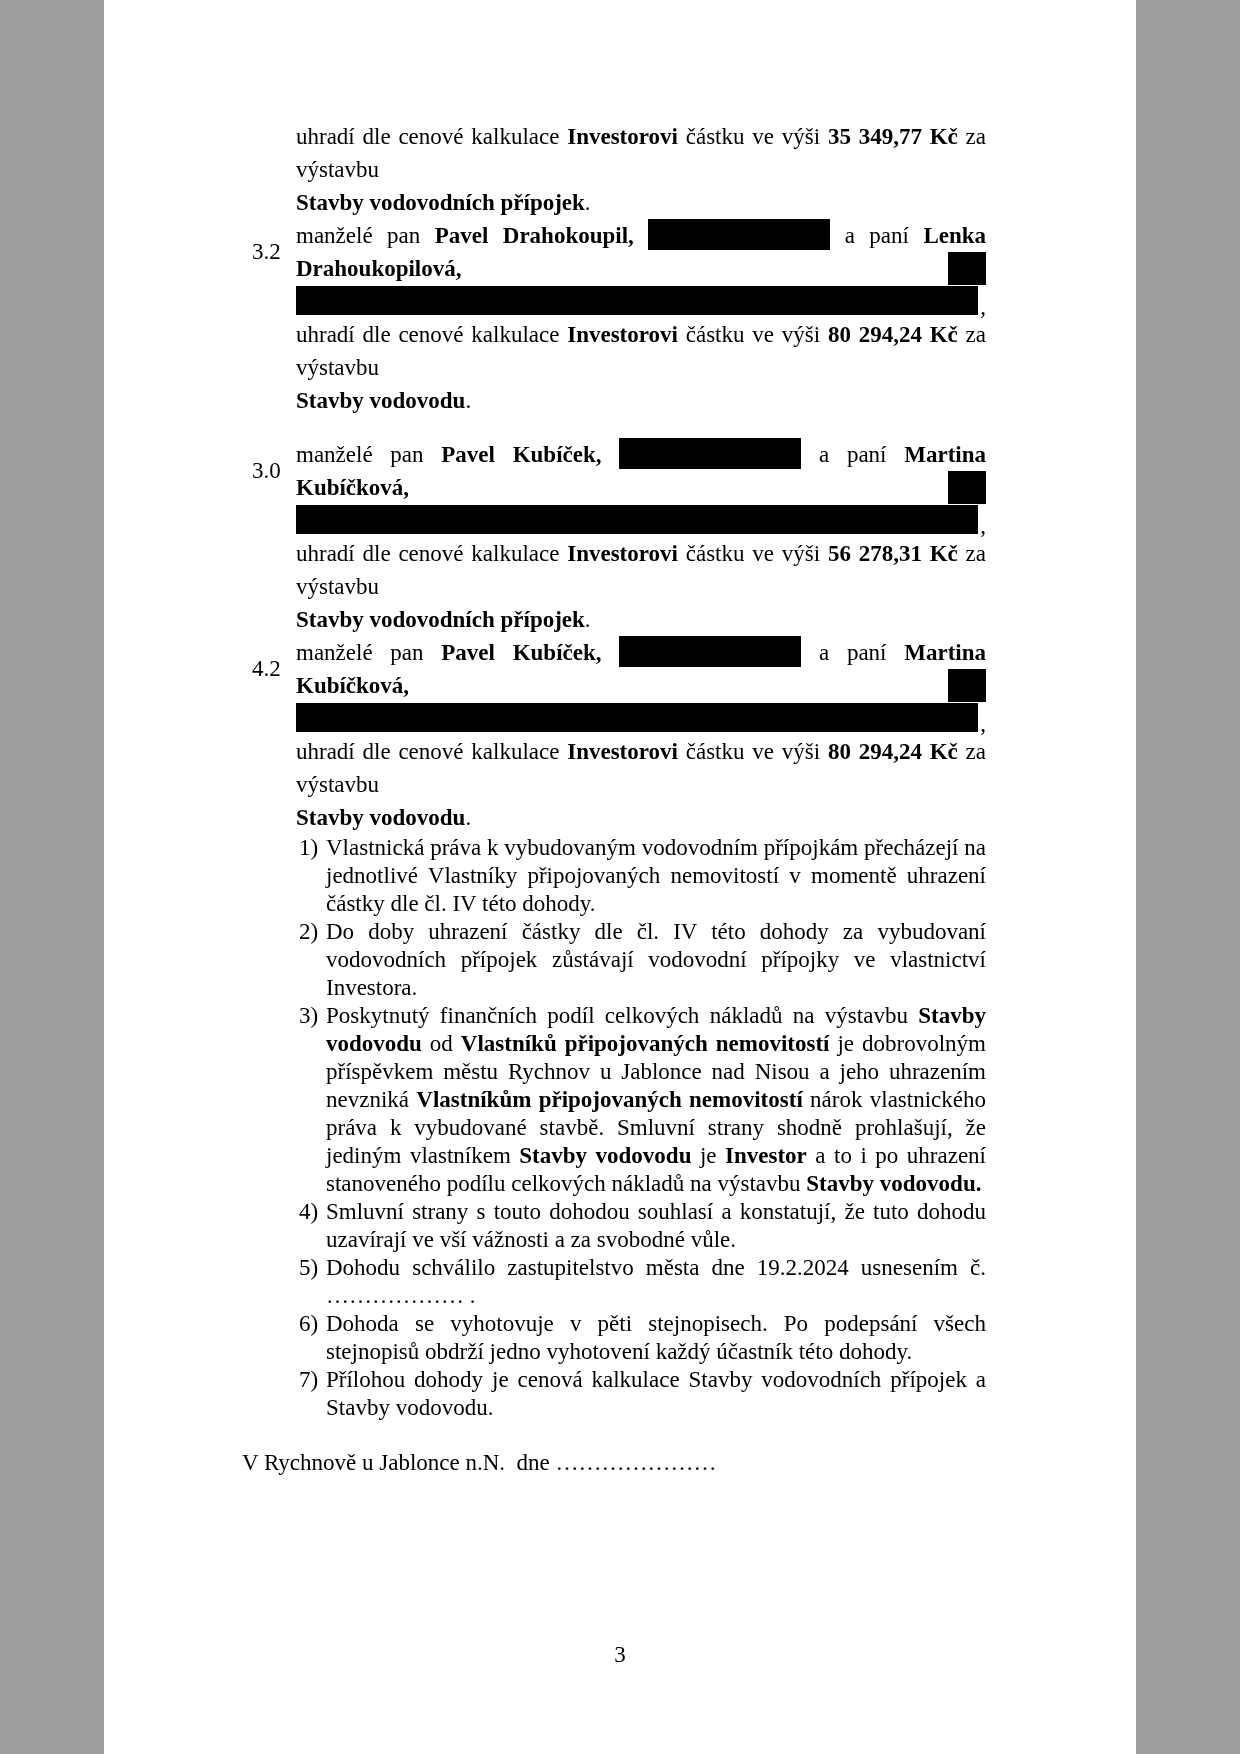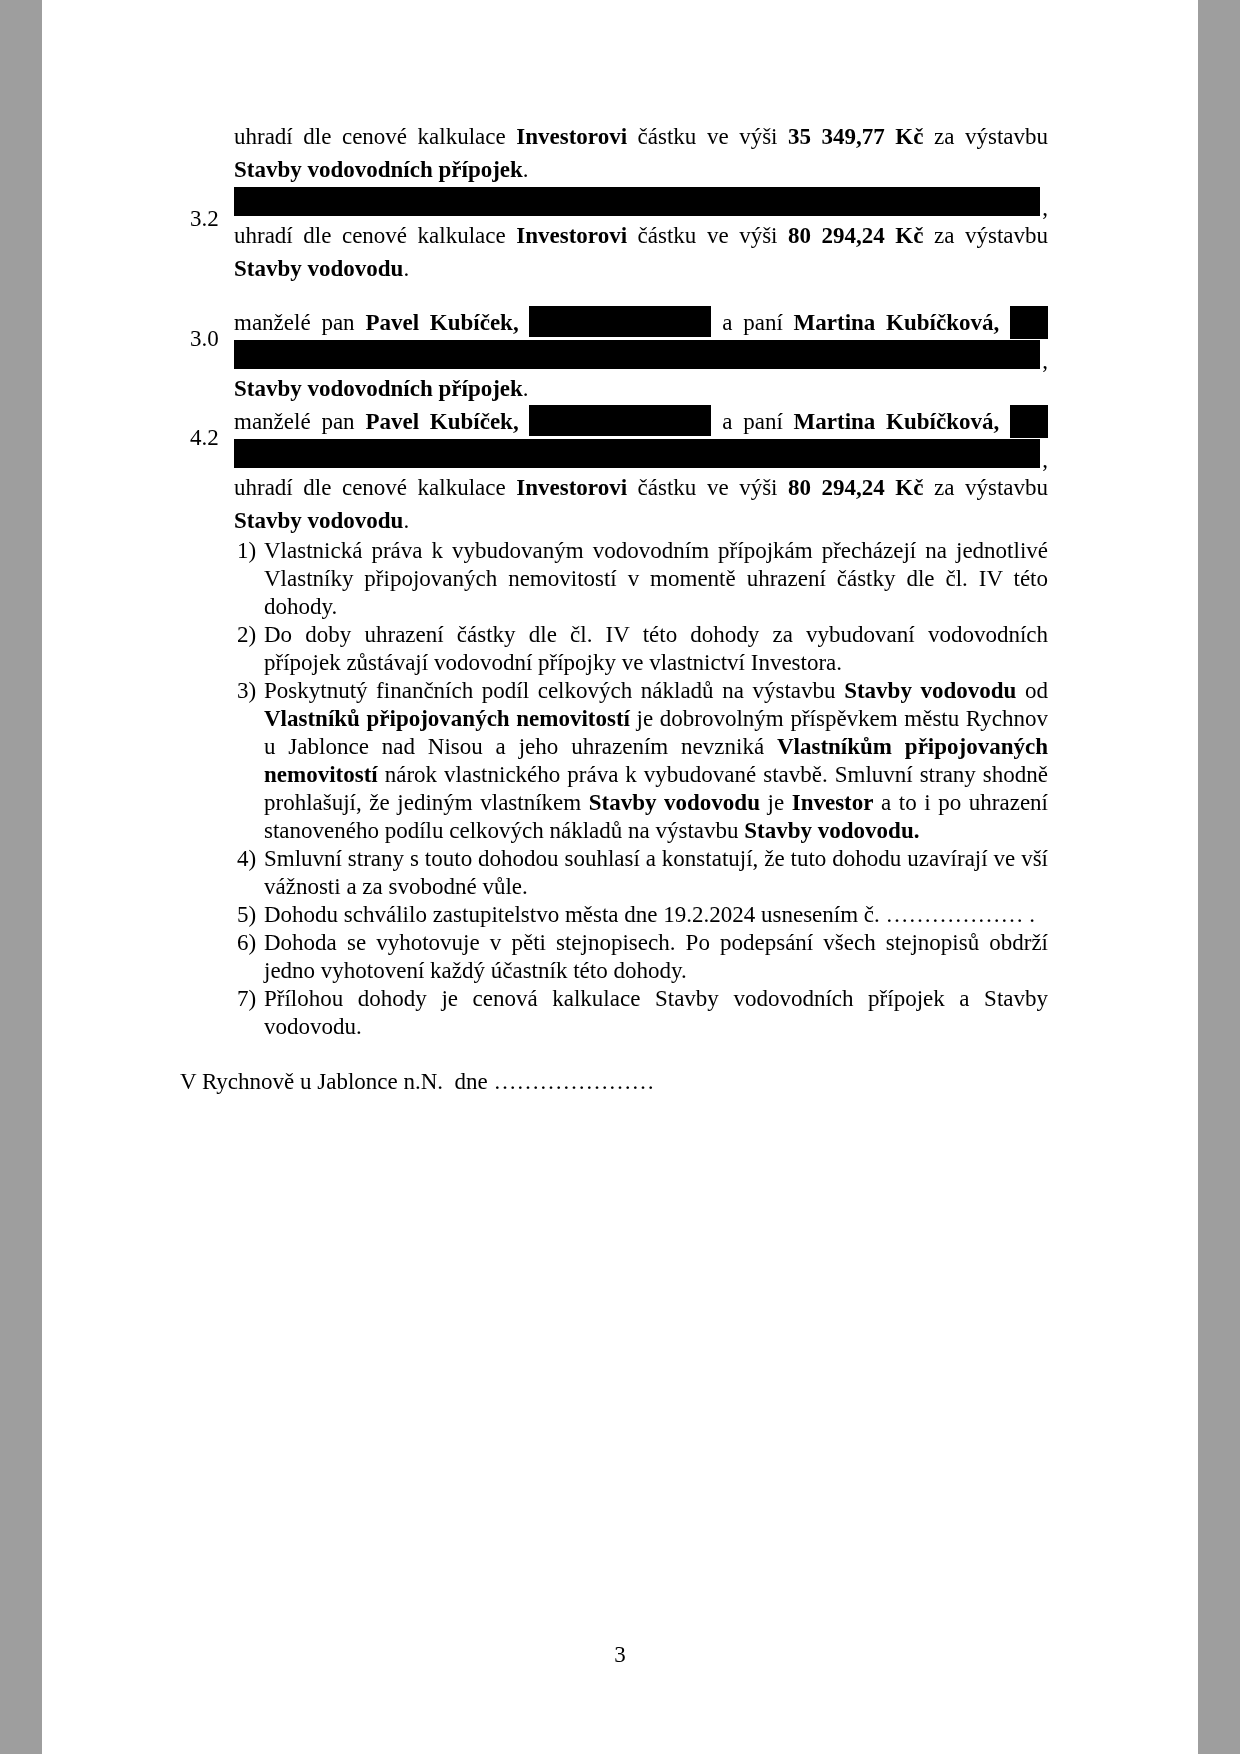--- a/index.html
+++ b/index.html
@@ -1,18 +1,18 @@
 <!DOCTYPE html>
 <html lang="cs"><head>
 <meta charset="utf-8">
 <style>
   html,body{margin:0;padding:0;background:#9e9e9e;}
   .page{
     position:relative;
-    width:1156px;height:1754px;
+    width:1032px;height:1754px;
     margin:0 auto;
     background:#ffffff;
     color:#000000;
     font-family:"Liberation Serif","DejaVu Serif",serif;
     font-size:23px;
     box-sizing:border-box;
     padding:120px 150px 0 148px;
     overflow:hidden;
   }
   
@@ -58,20 +58,28 @@
         <b>35 349,77 Kč</b>
         <span>za výstavbu</span>
       </div>
       <div class="line">
         <b>Stavby vodovodních přípojek</b><span>.</span>
       </div>
     </div>
 
     <div class="clause">
       <span class="clause-num">3.2</span>
+      <div class="line jfull">
+        <span>manželé pan</span>
+        <b>Pavel Drahokoupil,</b>
+        <span class="redact-mid"></span>
+        <span>a paní</span>
+        <b>Lenka Drahoukopilová,</b>
+        <span class="redact-end"></span>
+      </div>
       <div class="bar-line">
         <span class="redact-full"></span>
           <span class="bar-comma">,</span>
       </div>
       <div class="line jfull">
         <span>uhradí dle cenové kalkulace</span>
         <b>Investorovi</b>
         <span>částku ve výši</span>
         <b>80 294,24 Kč</b>
         <span>za výstavbu</span>
@@ -87,20 +95,27 @@
         <span>manželé pan</span>
         <b>Pavel Kubíček,</b>
         <span class="redact-mid"></span>
         <span>a paní</span>
         <b>Martina Kubíčková,</b>
         <span class="redact-end"></span>
       </div>
       <div class="bar-line">
         <span class="redact-full"></span>
           <span class="bar-comma">,</span>
+      </div>
+      <div class="line jfull">
+        <span>uhradí dle cenové kalkulace</span>
+        <b>Investorovi</b>
+        <span>částku ve výši</span>
+        <b>56 278,31 Kč</b>
+        <span>za výstavbu</span>
       </div>
       <div class="line">
         <b>Stavby vodovodních přípojek</b><span>.</span>
       </div>
     </div>
 
     <div class="clause">
       <span class="clause-num">4.2</span>
       <div class="line jfull">
         <span>manželé pan</span>

